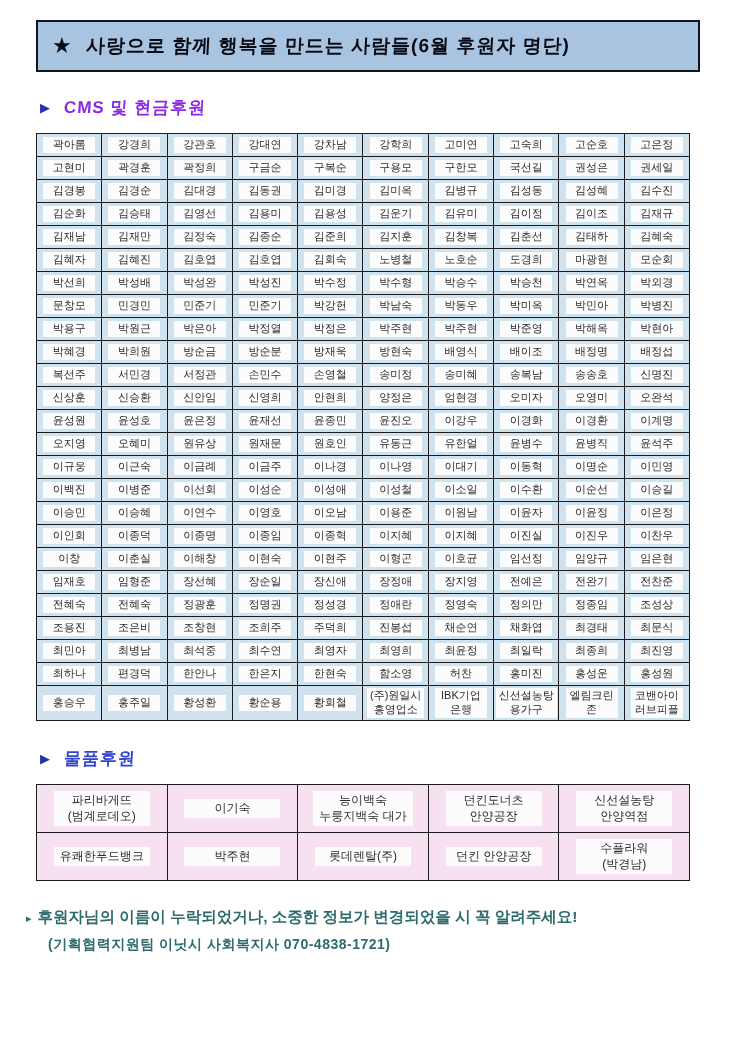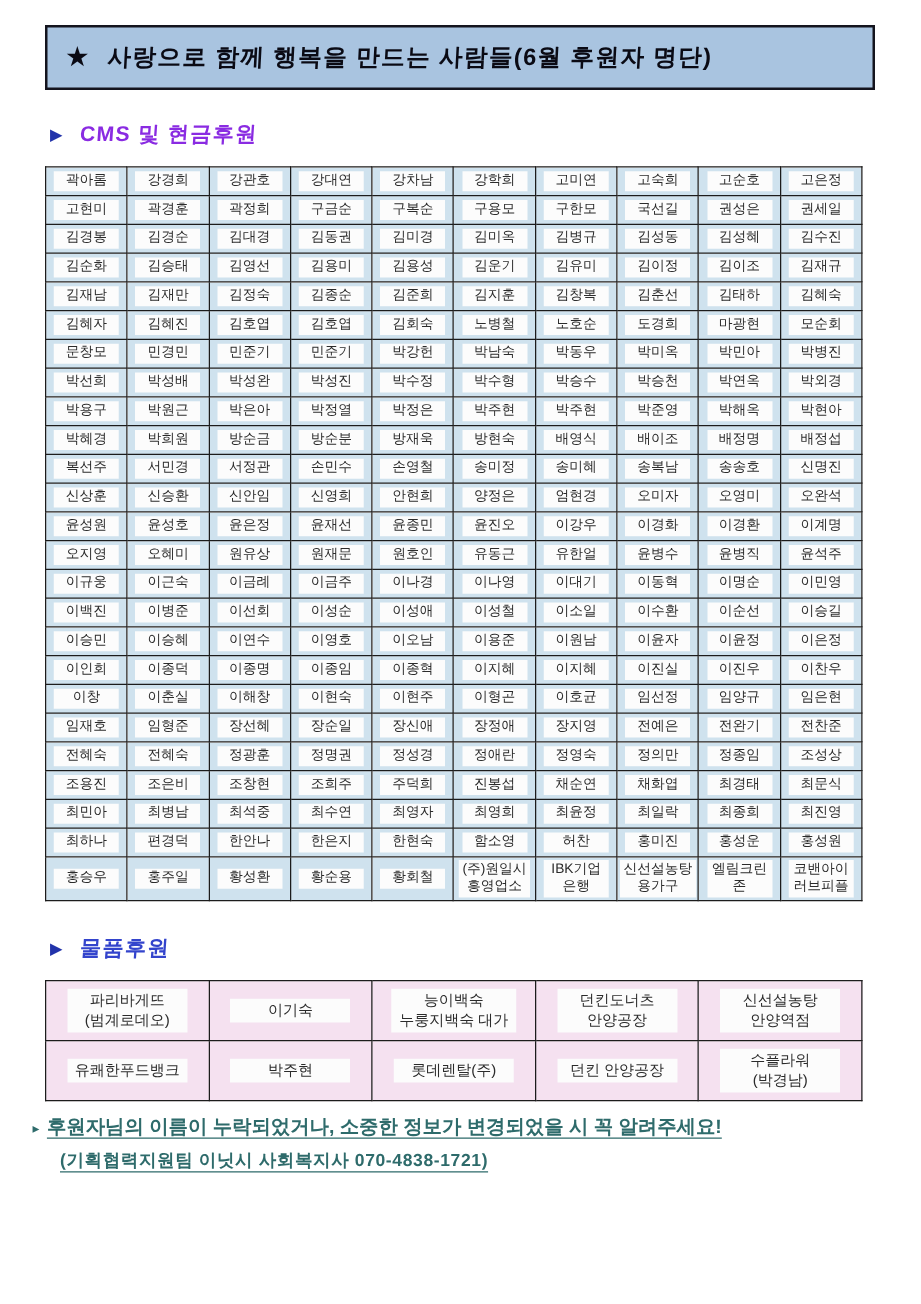--- a/index.html
+++ b/index.html
@@ -64,27 +64,27 @@
     font-size: 12px; color: #2b2b2b;
   }
   .goods-pill {
     display: inline-block;
     background: #fcfcfc;
     padding: 2px 6px;
     min-width: 96px; min-height: 15px;
     white-space: pre-line;
     line-height: 1.3;
   }
-  .goods-table { margin-bottom: 10px; }
+  .goods-table { margin-bottom: 26px; }
 
   
   .footer { margin-left: -10px; color: #2e6b6b; font-weight: bold; }
   .footer-line1 { display: flex; align-items: baseline; font-size: 15.5px; margin-bottom: 8px; }
   .footer-bullet { font-size: 11px; margin-right: 6px; color: #2e6b6b; }
-  .footer-line1 span.u, .footer-line2 { text-decoration: underline; text-underline-offset: 4px; }
+  .footer-line1 span.u, .footer-line2 { text-underline-offset: 4px; }
   .footer-line2 { font-size: 14px; margin-left: 22px; letter-spacing: 0.5px; }
 </style>
 </head>
 <body>
 
 <div class="page">
 
   <div class="title-banner">
     <span class="title-star">★</span>
     <span class="title-text">사랑으로 함께 행복을 만드는 사람들(6월 후원자 명단)</span>
@@ -163,42 +163,42 @@
           <td><span class="pill">김호엽</span></td>
           <td><span class="pill">김호엽</span></td>
           <td><span class="pill">김회숙</span></td>
           <td><span class="pill">노병철</span></td>
           <td><span class="pill">노호순</span></td>
           <td><span class="pill">도경희</span></td>
           <td><span class="pill">마광현</span></td>
           <td><span class="pill">모순회</span></td>
         </tr>
         <tr>
+          <td><span class="pill">박선희</span></td>
+          <td><span class="pill">박성배</span></td>
+          <td><span class="pill">박성완</span></td>
+          <td><span class="pill">박성진</span></td>
+          <td><span class="pill">박수정</span></td>
+          <td><span class="pill">박수형</span></td>
+          <td><span class="pill">박승수</span></td>
+          <td><span class="pill">박승천</span></td>
+          <td><span class="pill">박연옥</span></td>
+          <td><span class="pill">박외경</span></td>
+        </tr>
+        <tr>
           <td><span class="pill">문창모</span></td>
           <td><span class="pill">민경민</span></td>
           <td><span class="pill">민준기</span></td>
           <td><span class="pill">민준기</span></td>
           <td><span class="pill">박강헌</span></td>
           <td><span class="pill">박남숙</span></td>
           <td><span class="pill">박동우</span></td>
           <td><span class="pill">박미옥</span></td>
           <td><span class="pill">박민아</span></td>
           <td><span class="pill">박병진</span></td>
-        </tr>
-        <tr>
-          <td><span class="pill">박선희</span></td>
-          <td><span class="pill">박성배</span></td>
-          <td><span class="pill">박성완</span></td>
-          <td><span class="pill">박성진</span></td>
-          <td><span class="pill">박수정</span></td>
-          <td><span class="pill">박수형</span></td>
-          <td><span class="pill">박승수</span></td>
-          <td><span class="pill">박승천</span></td>
-          <td><span class="pill">박연옥</span></td>
-          <td><span class="pill">박외경</span></td>
         </tr>
         <tr>
           <td><span class="pill">박용구</span></td>
           <td><span class="pill">박원근</span></td>
           <td><span class="pill">박은아</span></td>
           <td><span class="pill">박정열</span></td>
           <td><span class="pill">박정은</span></td>
           <td><span class="pill">박주현</span></td>
           <td><span class="pill">박주현</span></td>
           <td><span class="pill">박준영</span></td>

